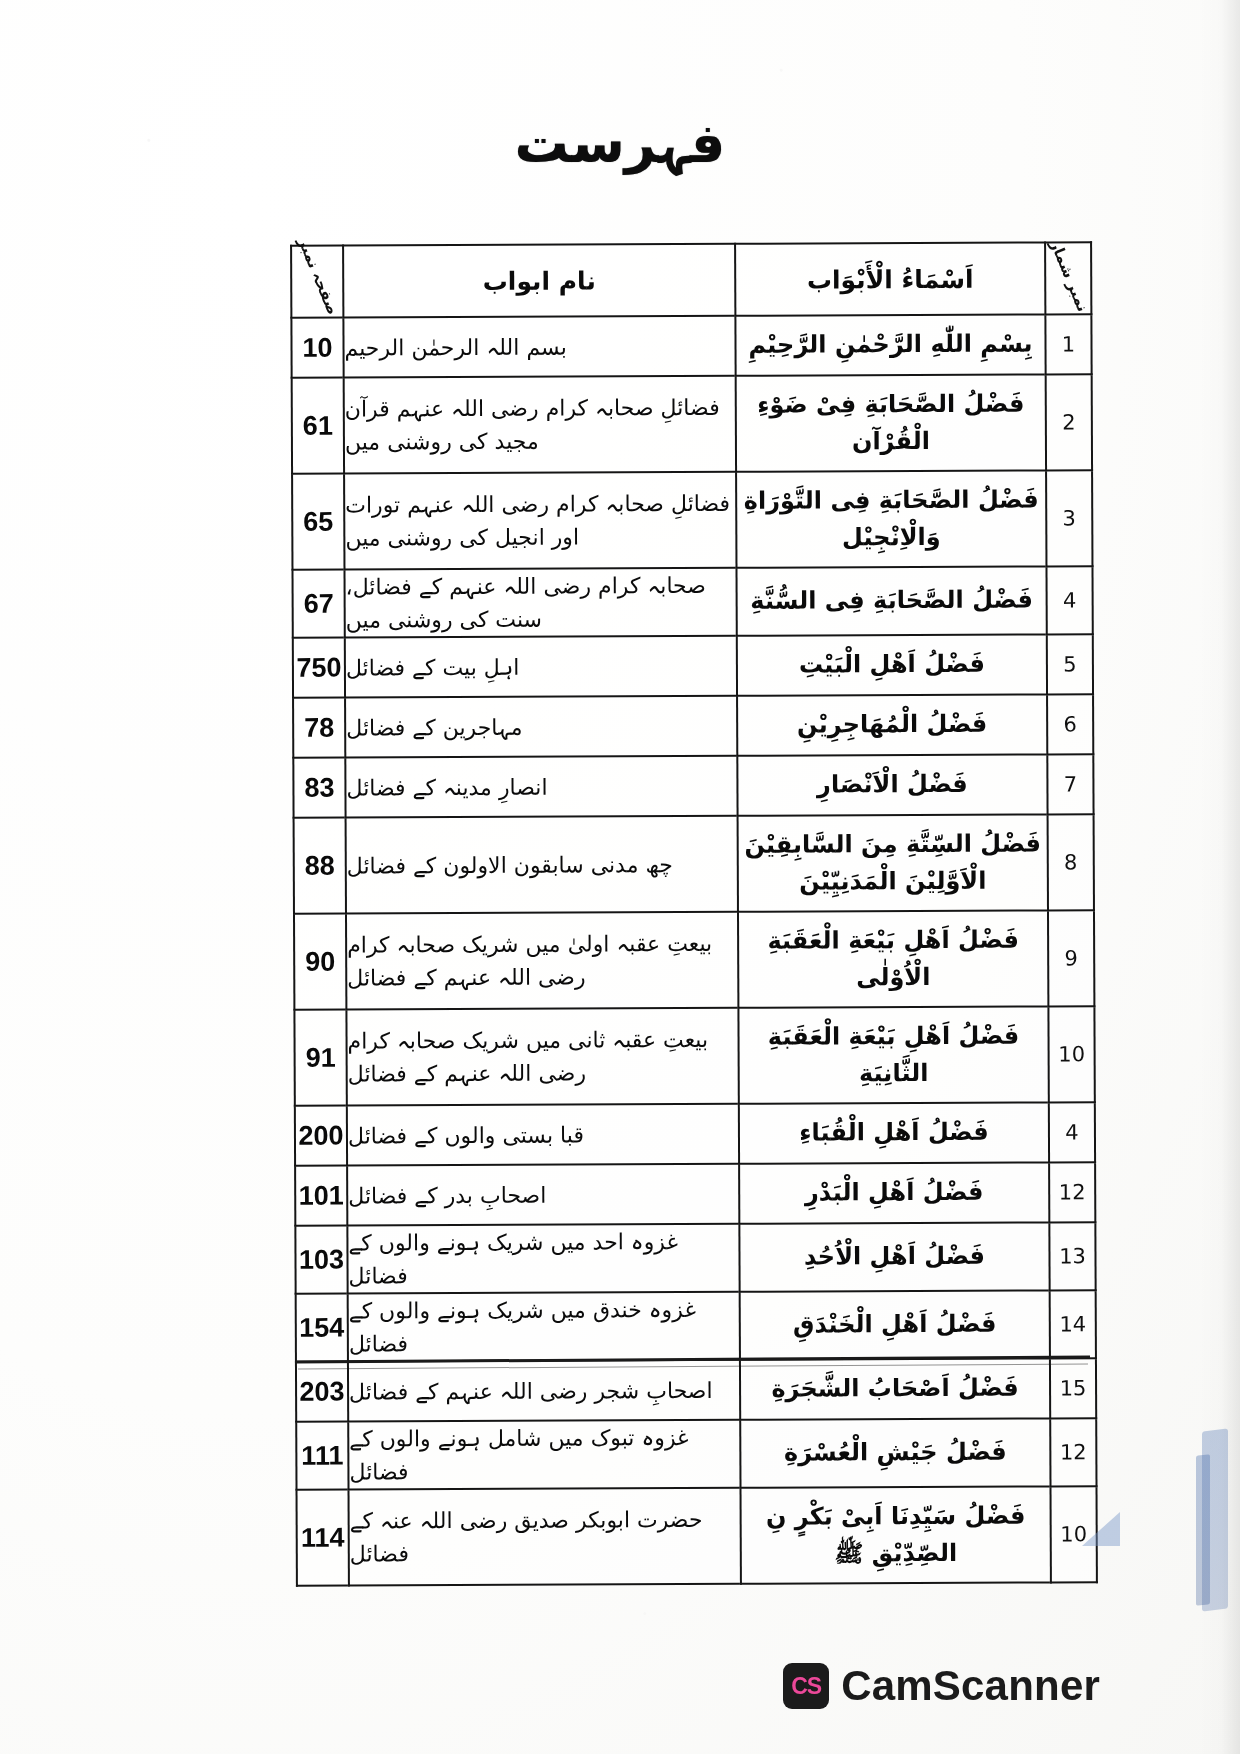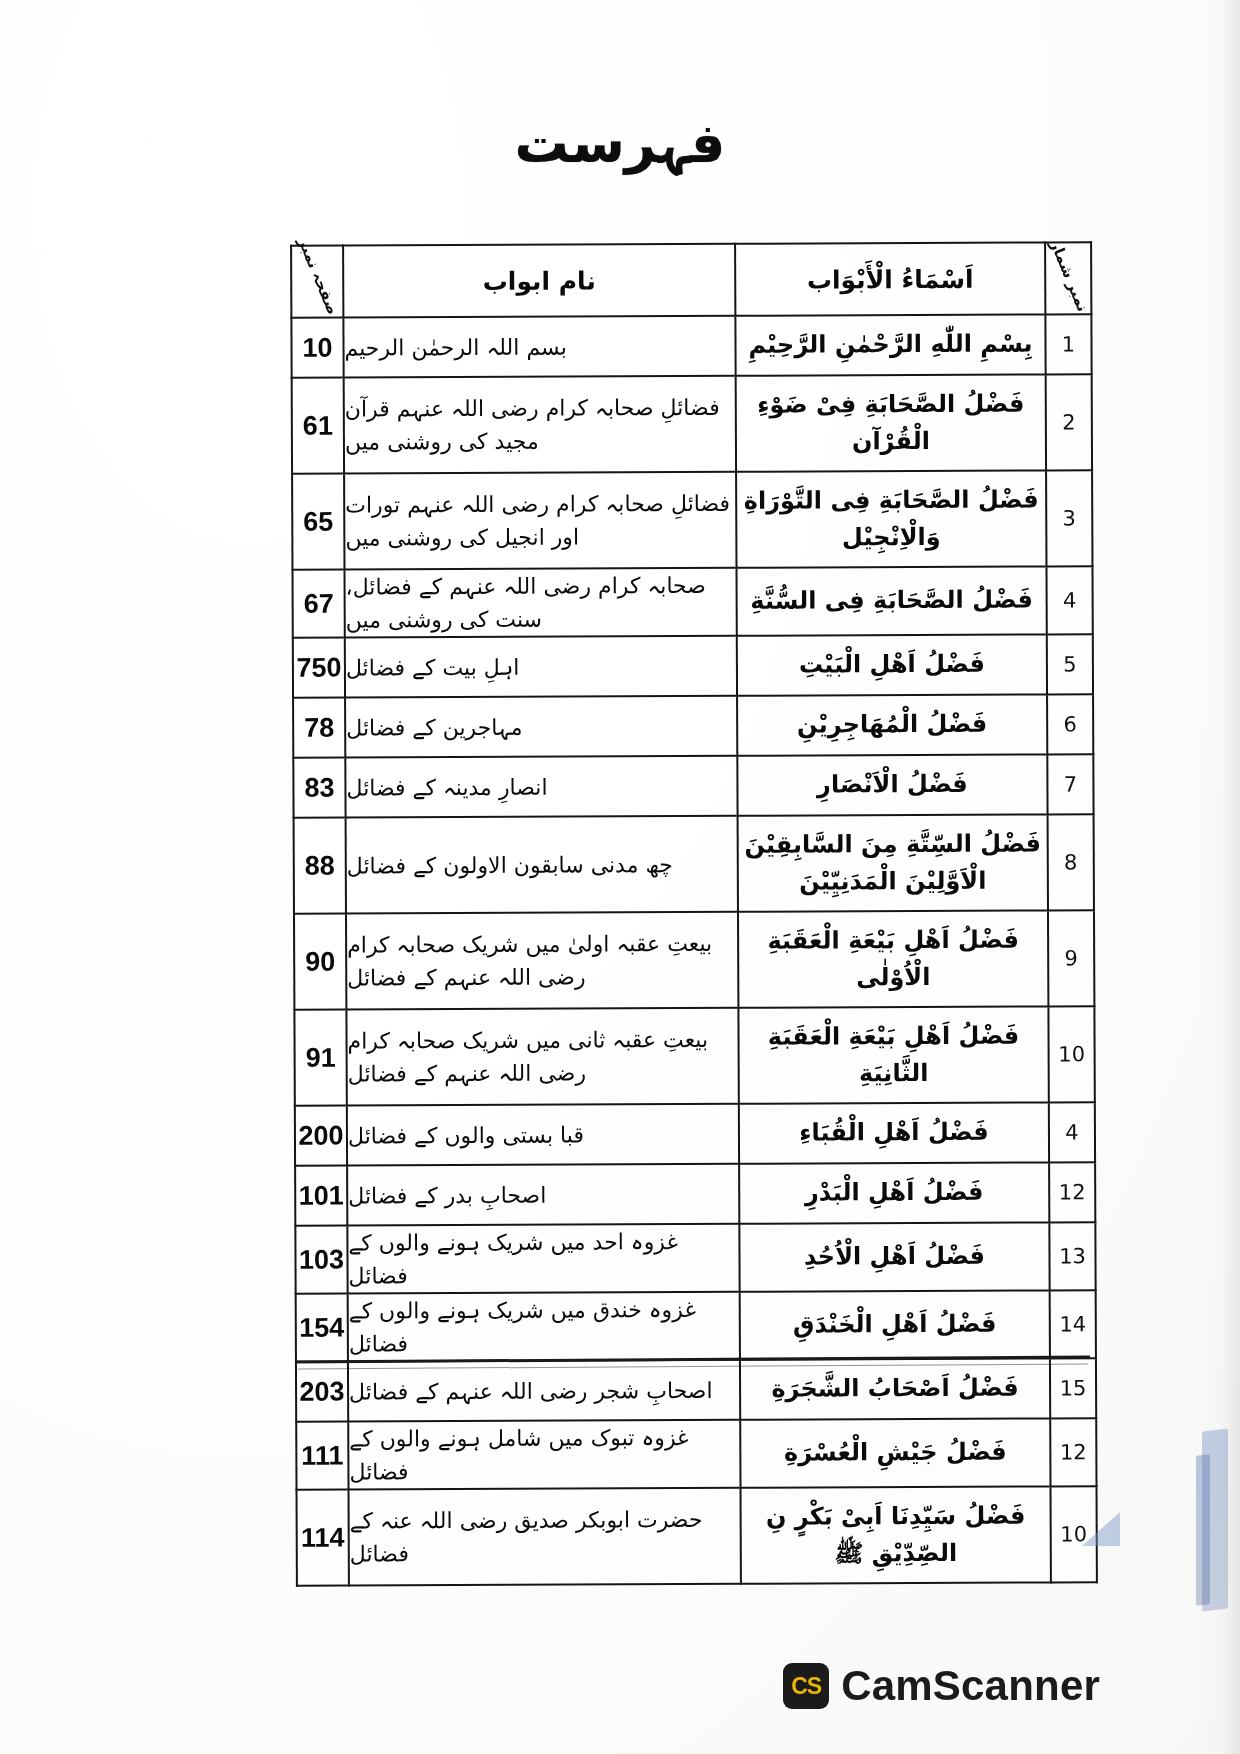--- a/index.html
+++ b/index.html
@@ -213,21 +213,21 @@
     display: flex;
     align-items: center;
     gap: 12px;
     direction: ltr;
   }
   .cs-logo {
     width: 46px;
     height: 46px;
     border-radius: 9px;
     background: #1b1b1b;
-    color: #eab308;
+    color: #ec4899;
     font-family: "Liberation Sans", "DejaVu Sans", sans-serif;
     font-size: 23px;
     font-weight: 700;
     letter-spacing: -1px;
     display: flex;
     align-items: center;
     justify-content: center;
   }
   .cs-text {
     font-family: "Liberation Sans", "DejaVu Sans", sans-serif;

